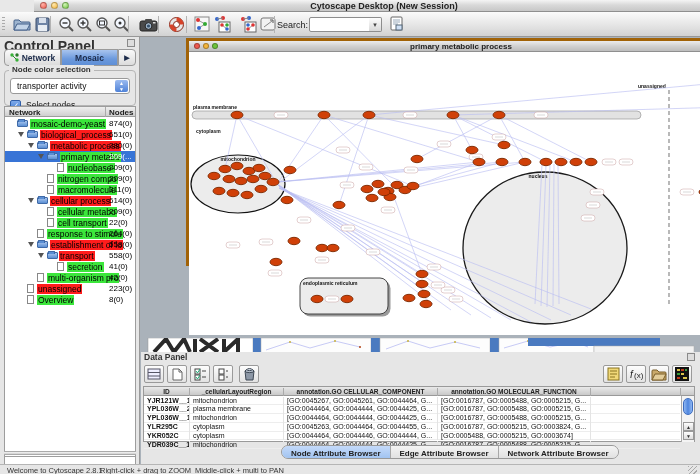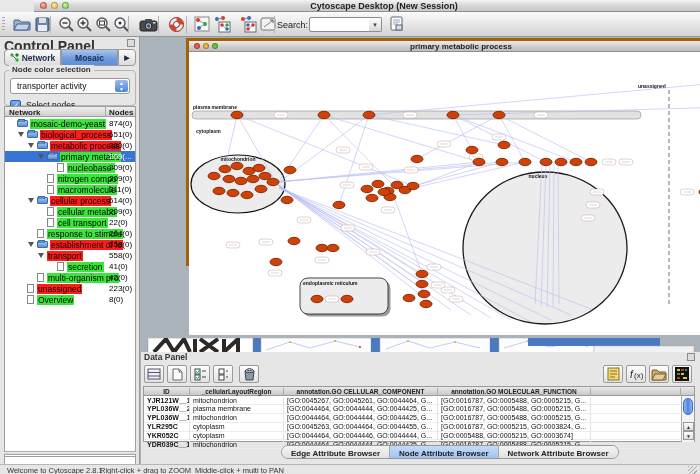--- a/index.html
+++ b/index.html
@@ -350,21 +350,21 @@
       </div>
       <div class="trow" style="top: 122px;">
         <span class="tarrow" style="left: 23px;"></span>
         <span class="tfolder" style="left: 32px;"></span>
         <span class="tlabel red" style="left: 45px;">establishment of lo</span>
         <span class="tcount">558(0)</span>
       </div>
       <div class="trow" style="top: 133px;">
         <span class="tarrow" style="left: 33px;"></span>
         <span class="tfolder" style="left: 42px;"></span>
-        <span class="tlabel red" style="left: 42px;">transport</span>
+        <span class="tlabel red" style="left: 54px;">transport</span>
         <span class="tcount">558(0)</span>
       </div>
       <div class="trow" style="top: 144px;">
         <span class="tfile" style="left: 52px;"></span>
         <span class="tlabel green" style="left: 62px;">secretion</span>
         <span class="tcount">41(0)</span>
       </div>
       <div class="trow" style="top: 155px;">
         <span class="tfile" style="left: 32px;"></span>
         <span class="tlabel green" style="left: 42px;">multi-organism pro</span>
@@ -708,22 +708,22 @@
             <div class="td" style="left: 294px; width: 153px;">[GO:0016787, GO:0005488, GO:0005215, G...</div>
           </div>
         </div>
       <div id="dp-scroll">
         <div id="dp-thumb"></div>
         <div class="dp-sbtn" style="top:26px;">▲</div>
         <div class="dp-sbtn" style="top:35px;">▼</div>
       </div>
     </div>
     <div id="dp-tabs" class="abs">
+        <div class="dp-tab sel">Node Attribute Browser</div>
         <div class="dp-tab">Edge Attribute Browser</div>
-        <div class="dp-tab sel">Node Attribute Browser</div>
         <div class="dp-tab">Network Attribute Browser</div>
       </div>
   </div>
 </div>
 
 <div id="status-bar" class="abs">
   <div id="grip" class="abs"></div>
 <span class="status-item" style="left: 7px;">Welcome to Cytoscape 2.8.1</span>
     <span class="status-item" style="left: 100px;">Right-click + drag to ZOOM</span>
     <span class="status-item" style="left: 195px;">Middle-click + multi to PAN</span>

